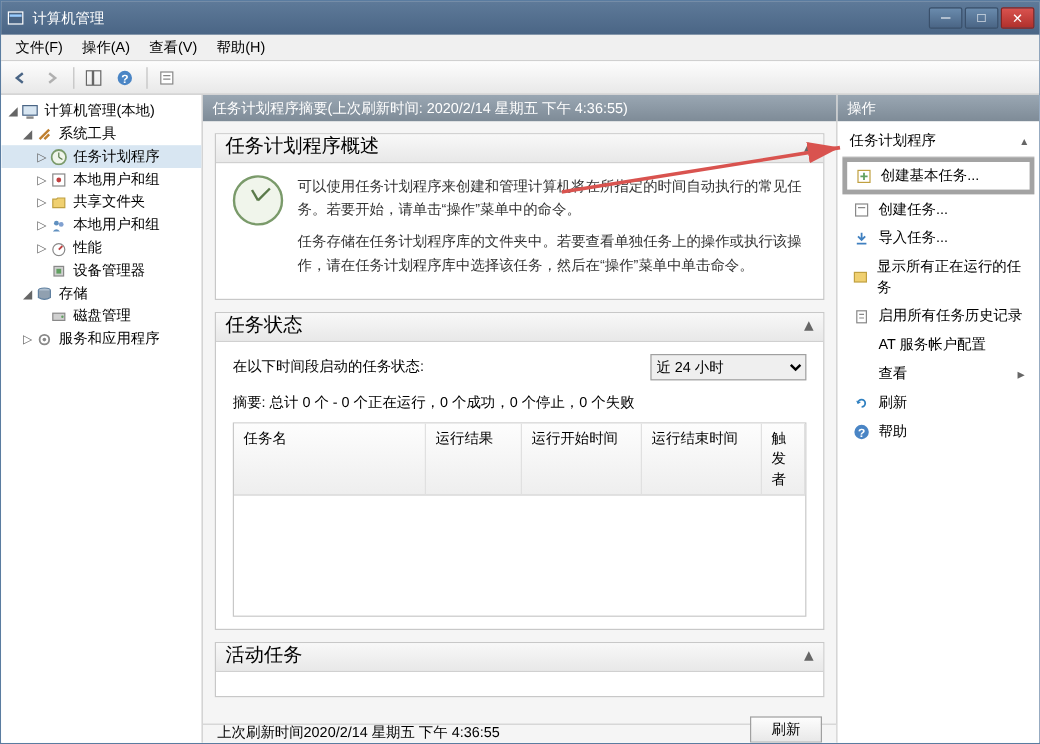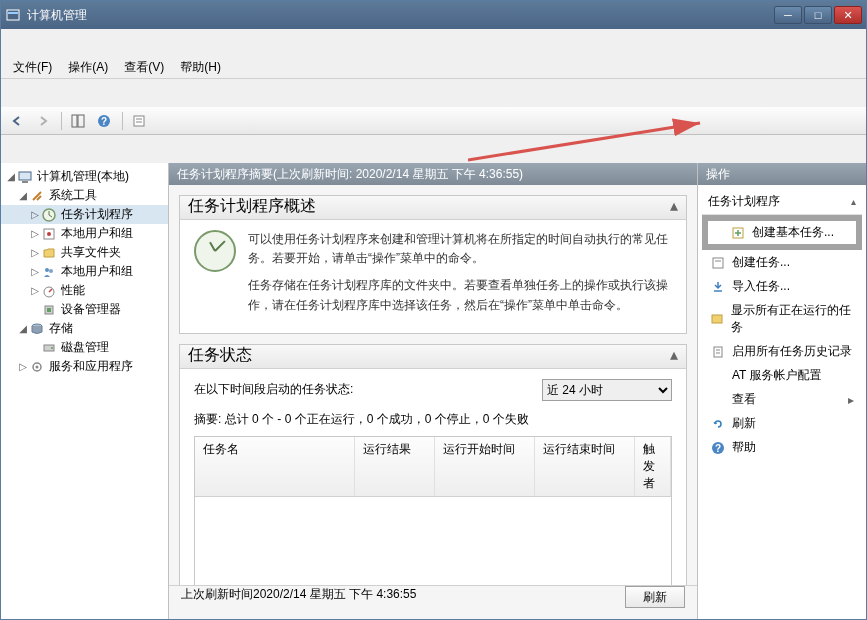--- a/index.html
+++ b/index.html
@@ -12,21 +12,20 @@
   overflow: hidden;
   position: relative;
 }
 .window {
   width: 100%;
   height: 100%;
   display: flex;
   flex-direction: column;
   border: 1px solid #5a7ca0;
   background: #f0f0f0;
-  gap: 28px;
 }
 .titlebar {
   height: 28px;
   background: linear-gradient(to bottom, #5e7a99, #4a6585);
   display: flex;
   align-items: center;
   padding: 0 4px;
   color: #fff;
 }
 .titlebar .icon { width: 16px; height: 16px; margin-right: 6px; }
@@ -164,25 +163,25 @@
   background: linear-gradient(to bottom, #fdfdfd, #eee);
   border-bottom: 1px solid #d0d0d0;
 }
 .task-table .th {
   padding: 4px 8px;
   border-right: 1px solid #e0e0e0;
   font-size: 12px;
 }
 .task-table .tbody { height: 100px; }
 .center-footer {
-  height: 34px;
+  height: 16px;
   border-top: 1px solid #d0d0d0;
   background: #f5f5f5;
   display: flex;
-  align-items: flex-start;
+  align-items: flex-end;
   padding: 0 12px;
 }
 .center-footer .refresh-info { flex: 1; }
 .center-footer button {
   width: 60px; height: 22px;
   border: 1px solid #a0a0a0;
   background: linear-gradient(to bottom, #fdfdfd, #e8e8e8);
   font-size: 12px;
 }
 .actions-pane {
@@ -213,23 +212,22 @@
   align-items: center;
   padding: 3px 6px;
   cursor: default;
   margin: 1px 2px;
 }
 .action-item .aicon {
   width: 16px; height: 16px; margin-right: 6px;
   display: inline-flex; align-items: center; justify-content: center;
 }
 .action-item.highlighted {
-  border: 6px solid #a3a3a3;
+  border: 4px solid #a3a3a3;
   margin: 0;
-  justify-content: center;
 }
 
 .arrow {
   position: absolute;
   z-index: 100;
   pointer-events: none;
 }
 
 svg { display: block; }
 </style>

